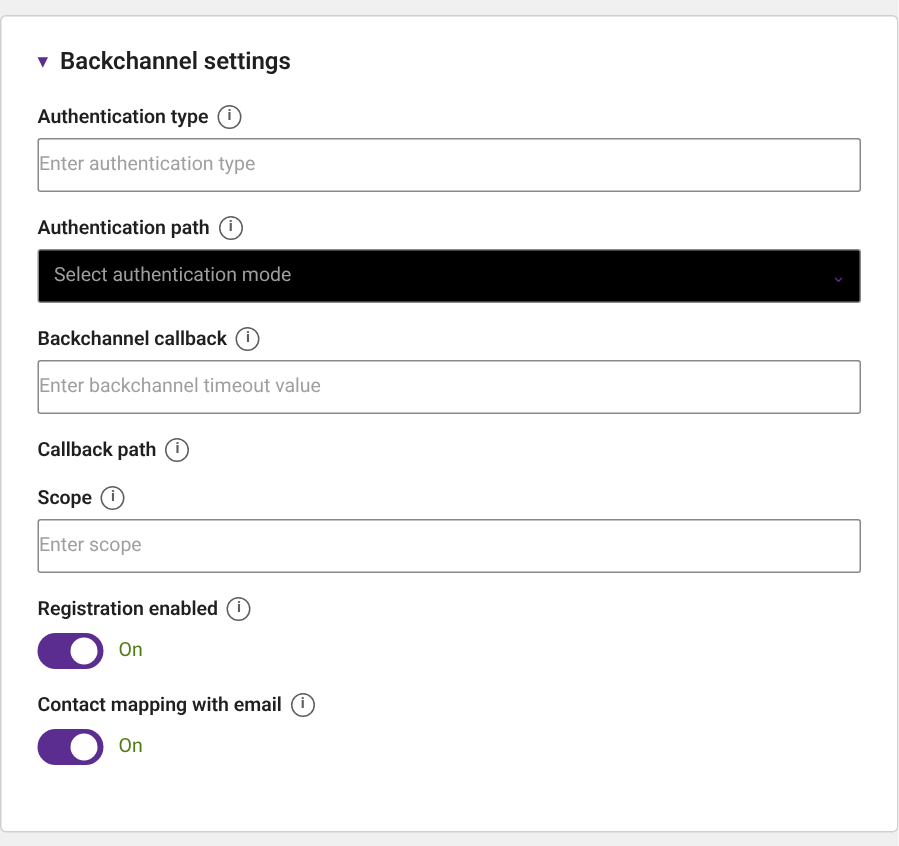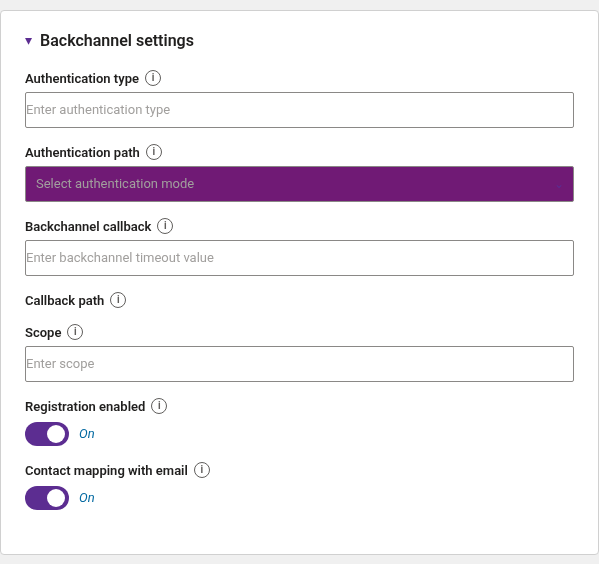--- a/index.html
+++ b/index.html
@@ -96,21 +96,21 @@
     }
 
     .select-input {
       width: 100%;
       height: 36px;
       border: 1px solid #8a8886;
       border-radius: 2px;
       padding: 0 36px 0 10px;
       font-size: 13px;
       color: #a19f9d;
-      background: #701a75;
+      background: #000000;
       appearance: none;
       -webkit-appearance: none;
       cursor: pointer;
       outline: none;
     }
 
     .select-chevron {
       position: absolute;
       right: 10px;
       top: 50%;
@@ -157,22 +157,21 @@
       left: 22px;
       width: 18px;
       height: 18px;
       background-color: #ffffff;
       border-radius: 50%;
       transition: left 0.2s;
     }
 
     .toggle-label {
       font-size: 13px;
-      color: #0369a1;
-      font-style: italic;
+      color: #4d7c0f;
     }
   </style>
 </head>
 <body>
 
 <div class="card">
 
   <div class="section-header">
     <span class="chevron-icon">▾</span>
     <span class="section-title">Backchannel settings</span>

